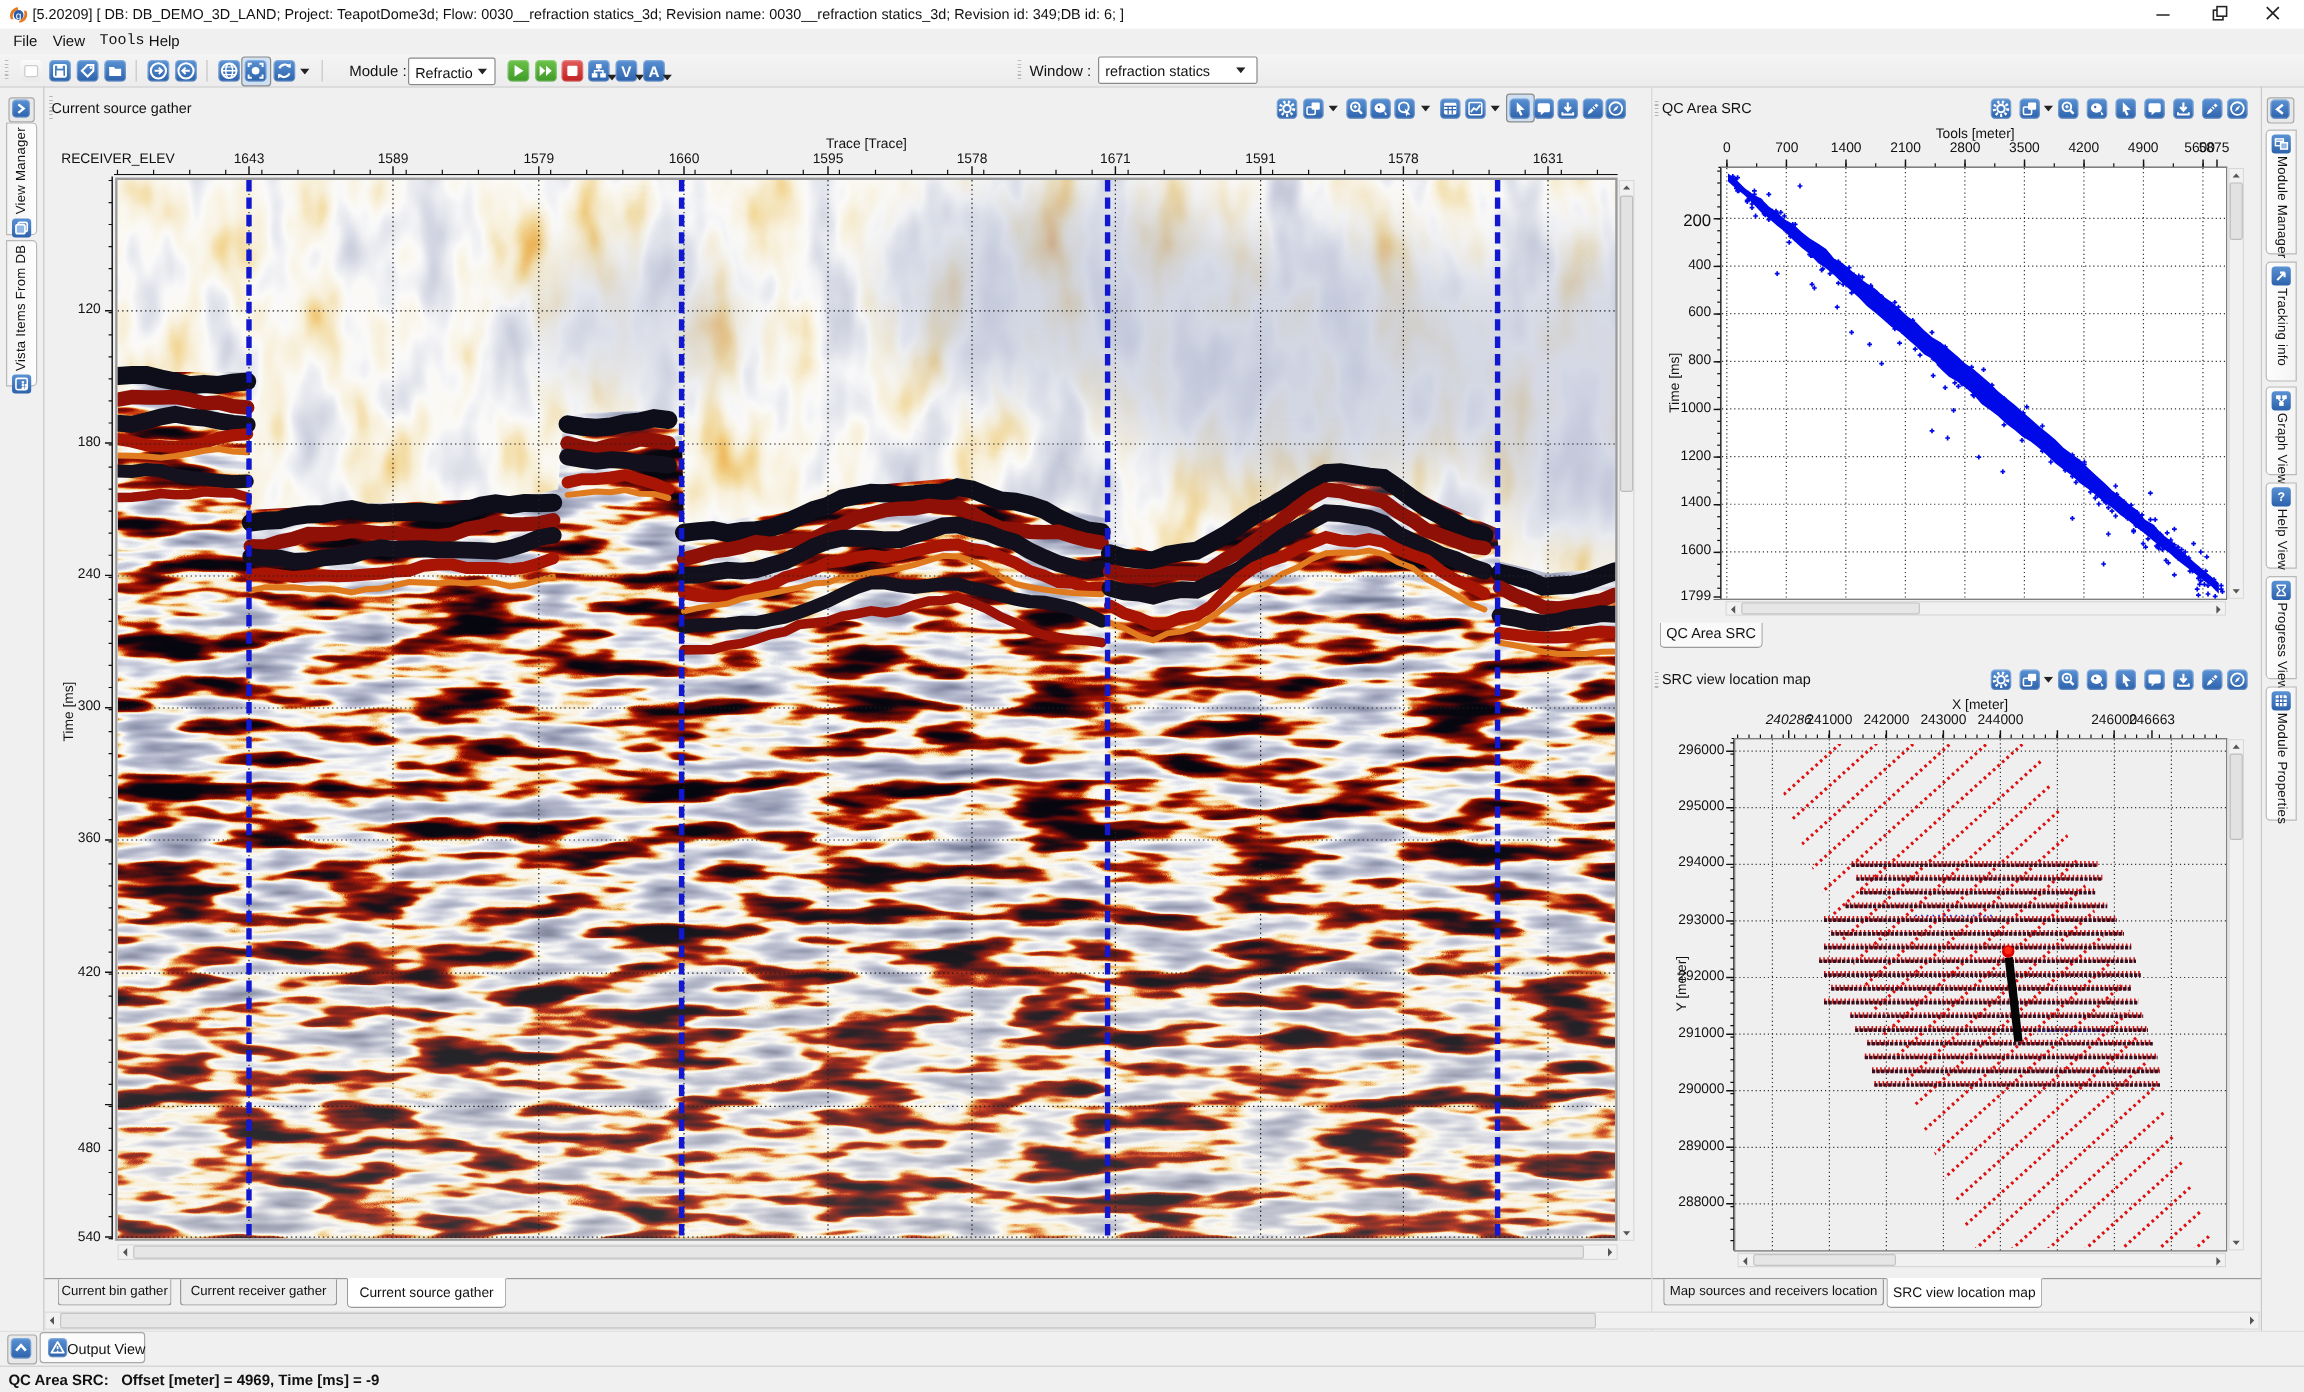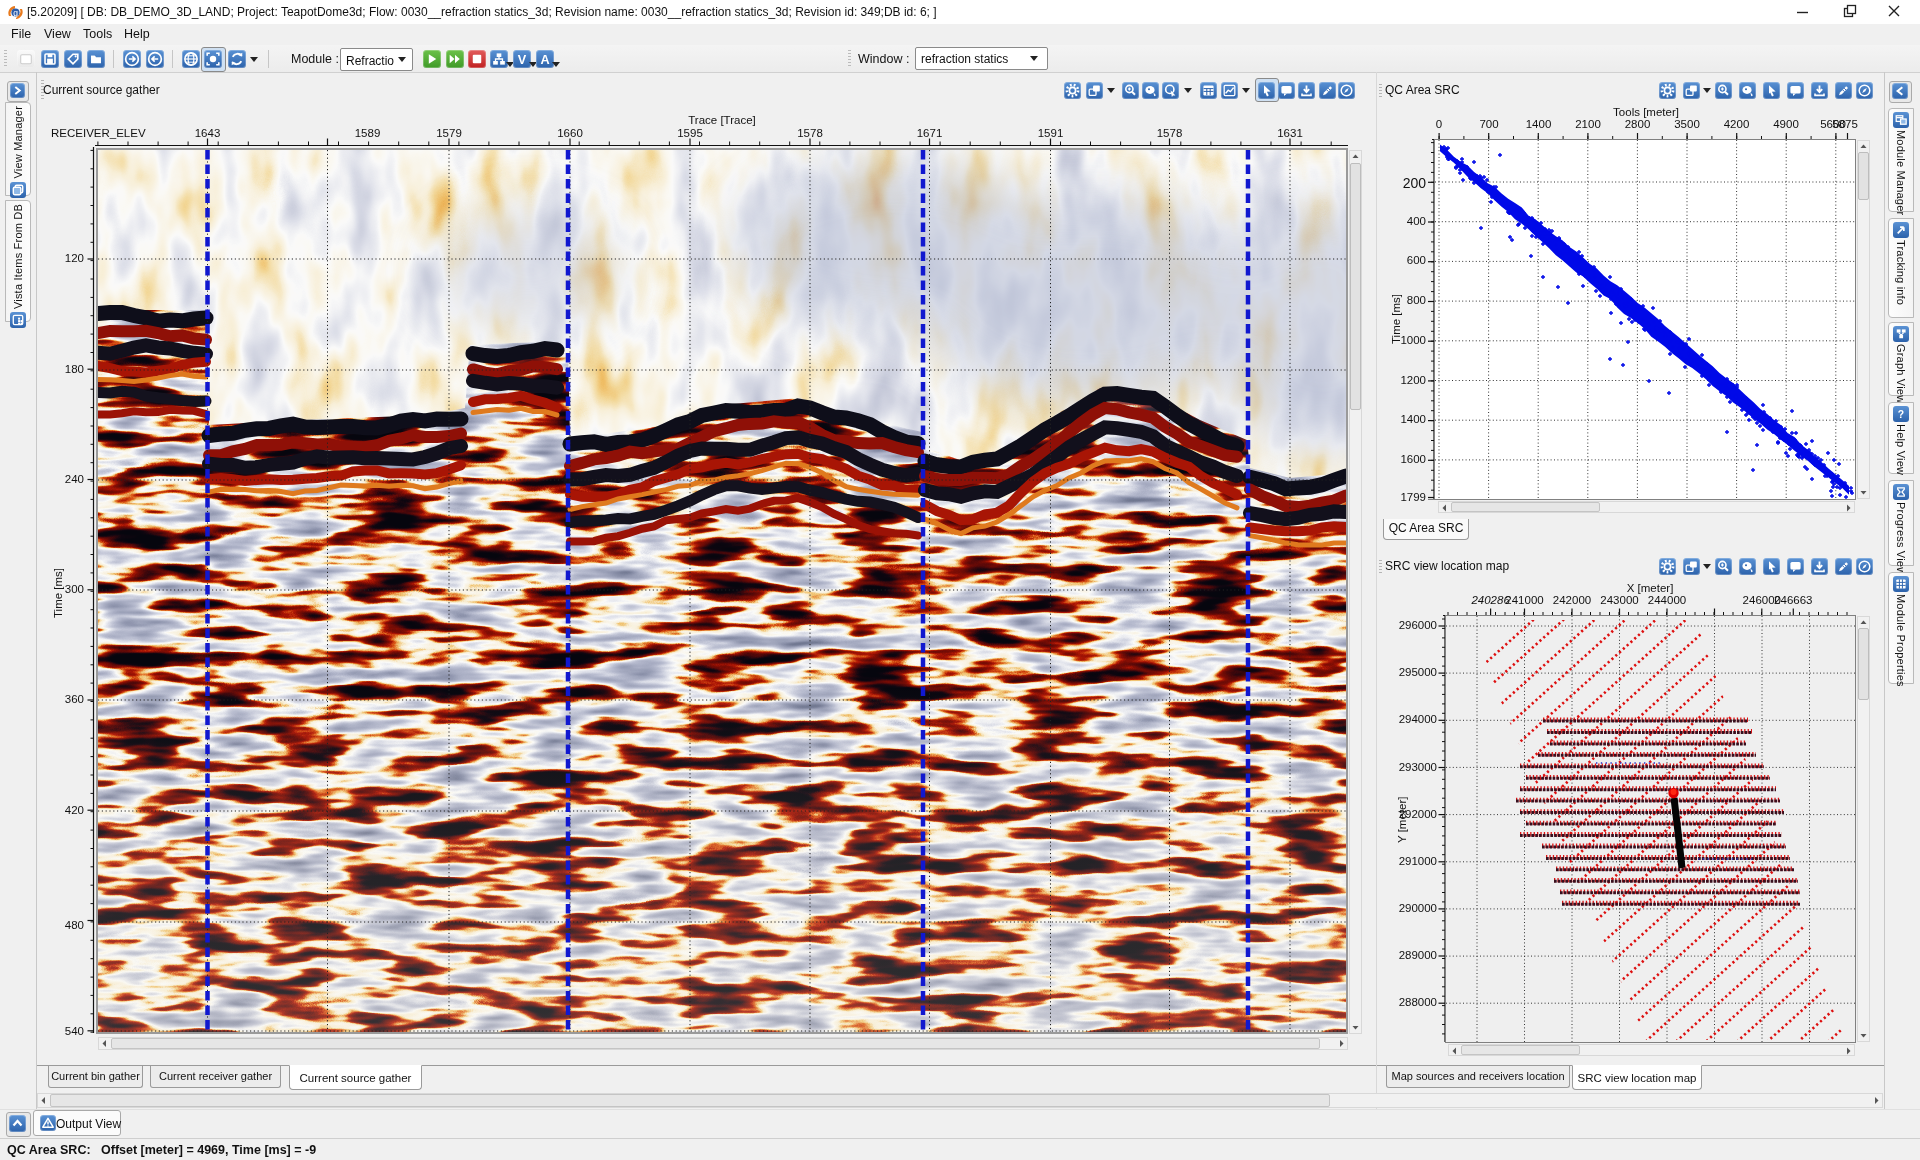--- a/index.html
+++ b/index.html
@@ -15,21 +15,21 @@
 <div style="position:absolute;top:6px;font-size:12px;color:#111;white-space:nowrap;line-height:1;left:27px;">[5.20209] [ DB: DB_DEMO_3D_LAND; Project: TeapotDome3d; Flow: 0030__refraction statics_3d; Revision name: 0030__refraction statics_3d; Revision id: 349;DB id: 6; ]</div>
 <svg class="abs" style="left:1795px;top:3px" width="110" height="18" viewBox="0 0 110 18">
     <line x1="2" y1="9.5" x2="13" y2="9.5" stroke="#222" stroke-width="1.4"></line>
     <rect x="49.5" y="5.5" width="8" height="8" fill="none" stroke="#222" stroke-width="1.3"></rect>
     <rect x="52.5" y="2.5" width="8" height="8" fill="#fff" stroke="#222" stroke-width="1.3"></rect>
     <path d="M94,3 L104,13 M104,3 L94,13" stroke="#222" stroke-width="1.4"></path>
   </svg>
 <div class="abs" style="left:0;top:24px;width:1920px;height:21px;background:#f0f0f0"></div>
 <div style="position:absolute;top:28px;font-size:12.5px;color:#111;white-space:nowrap;line-height:1;left:11px;">File</div>
 <div style="position:absolute;top:28px;font-size:12.5px;color:#111;white-space:nowrap;line-height:1;left:44px;">View</div>
-<div style="position:absolute;top:28px;font-size:12.5px;color:#111;white-space:nowrap;line-height:1;left:83px;">Tools</div>
+<div style="position:absolute;top:28px;font-size:12.5px;color:#111;white-space:nowrap;line-height:1;left:83px;font-family:Liberation Mono, monospace;">Tools</div>
 <div style="position:absolute;top:28px;font-size:12.5px;color:#111;white-space:nowrap;line-height:1;left:124px;">Help</div>
 <div class="abs" style="left:0;top:45px;width:1920px;height:27px;background:linear-gradient(180deg,#f4f4f4,#ececec);border-bottom:1px solid #d0d0d0"></div>
 <div class="abs" style="left:4px;top:50px;width:3px;height:18px;background:repeating-linear-gradient(180deg,#bbb 0,#bbb 1px,transparent 1px,transparent 3px)"></div>
 <div style="position:absolute;left:17.0px;top:50.0px;width:18px;height:18px;border-radius:3.5px;background:linear-gradient(180deg,#fafafa,#e8e8e8);box-shadow:inset 0 0 0 1px rgba(255,255,255,.25)"><svg width="18" height="18" viewBox="0 0 17 17">
       <rect x="3.5" y="4.5" width="10" height="8.5" rx="1.2" fill="#fff" stroke="#ccc"></rect>
     </svg></div>
 <div style="position:absolute;left:41.0px;top:50.0px;width:18px;height:18px;border-radius:3.5px;background:linear-gradient(180deg,#5a92d4,#2c62ab);box-shadow:inset 0 0 0 1px rgba(255,255,255,.25)"><svg width="18" height="18" viewBox="0 0 17 17">
       <rect x="3.8" y="3.8" width="9.4" height="9.4" rx="1" fill="none" stroke="#fff" stroke-width="1.5"></rect>
       <rect x="5.8" y="8.2" width="5.4" height="5" fill="#fff"></rect>
       <rect x="6.3" y="3.8" width="4.4" height="3" fill="#fff"></rect>
@@ -245,21 +245,21 @@
   </svg>
 <svg style="position:absolute;left:1183.5px;top:87.5px" width="8" height="5" viewBox="0 0 8 5">
     <path d="M0,0 L8,0 L4,5 Z" fill="#222"></path>
   </svg>
 <svg style="position:absolute;left:1242.0px;top:87.5px" width="8" height="5" viewBox="0 0 8 5">
     <path d="M0,0 L8,0 L4,5 Z" fill="#222"></path>
   </svg>
 <div style="position:absolute;top:115px;font-size:11.5px;color:#111;white-space:nowrap;line-height:1;left:722px;transform:translateX(-50%);">Trace [Trace]</div>
 <div style="position:absolute;top:128px;font-size:11.5px;color:#111;white-space:nowrap;line-height:1;left:51px;">RECEIVER_ELEV</div>
 <div style="position:absolute;top:128px;font-size:11.5px;color:#111;white-space:nowrap;line-height:1;left:207.5px;transform:translateX(-50%);">1643</div>
-<div style="position:absolute;top:128px;font-size:11.5px;color:#111;white-space:nowrap;line-height:1;left:327.5px;transform:translateX(-50%);margin-left:40px;">1589</div>
+<div style="position:absolute;top:128px;font-size:11.5px;color:#111;white-space:nowrap;line-height:1;left:327.5px;transform:translateX(-50%);">1589</div>
 <div style="position:absolute;top:128px;font-size:11.5px;color:#111;white-space:nowrap;line-height:1;left:449px;transform:translateX(-50%);">1579</div>
 <div style="position:absolute;top:128px;font-size:11.5px;color:#111;white-space:nowrap;line-height:1;left:570px;transform:translateX(-50%);">1660</div>
 <div style="position:absolute;top:128px;font-size:11.5px;color:#111;white-space:nowrap;line-height:1;left:690px;transform:translateX(-50%);">1595</div>
 <div style="position:absolute;top:128px;font-size:11.5px;color:#111;white-space:nowrap;line-height:1;left:810px;transform:translateX(-50%);">1578</div>
 <div style="position:absolute;top:128px;font-size:11.5px;color:#111;white-space:nowrap;line-height:1;left:929.5px;transform:translateX(-50%);">1671</div>
 <div style="position:absolute;top:128px;font-size:11.5px;color:#111;white-space:nowrap;line-height:1;left:1050.5px;transform:translateX(-50%);">1591</div>
 <div style="position:absolute;top:128px;font-size:11.5px;color:#111;white-space:nowrap;line-height:1;left:1169.5px;transform:translateX(-50%);">1578</div>
 <div style="position:absolute;top:128px;font-size:11.5px;color:#111;white-space:nowrap;line-height:1;left:1290px;transform:translateX(-50%);">1631</div>
 <svg style="position:absolute;left:92px;top:136px" width="1258" height="10" viewBox="0 0 1258 10">
     <line x1="3" y1="9.5" x2="1256" y2="9.5" stroke="#111" stroke-width="1.2"></line>
@@ -375,21 +375,21 @@
     <line x1="1.5" y1="665.2" x2="7.5" y2="665.2" stroke="#111" stroke-width="1.2"></line>
     <line x1="1.5" y1="775.5" x2="7.5" y2="775.5" stroke="#111" stroke-width="1.2"></line>
     <line x1="1.5" y1="885.8" x2="7.5" y2="885.8" stroke="#111" stroke-width="1.2"></line>
   </svg>
 <div style="position:absolute;top:253px;font-size:11.5px;color:#111;white-space:nowrap;line-height:1;right:1836px;">120</div>
 <div style="position:absolute;top:364px;font-size:11.5px;color:#111;white-space:nowrap;line-height:1;right:1836px;">180</div>
 <div style="position:absolute;top:474px;font-size:11.5px;color:#111;white-space:nowrap;line-height:1;right:1836px;">240</div>
 <div style="position:absolute;top:584px;font-size:11.5px;color:#111;white-space:nowrap;line-height:1;right:1836px;">300</div>
 <div style="position:absolute;top:694px;font-size:11.5px;color:#111;white-space:nowrap;line-height:1;right:1836px;">360</div>
 <div style="position:absolute;top:805px;font-size:11.5px;color:#111;white-space:nowrap;line-height:1;right:1836px;">420</div>
-<div style="position:absolute;top:920px;font-size:11.5px;color:#111;white-space:nowrap;line-height:1;right:1836px;">480</div>
+<div style="position:absolute;top:952px;font-size:11.5px;color:#111;white-space:nowrap;line-height:1;right:1836px;">480</div>
 <div style="position:absolute;top:1026px;font-size:11.5px;color:#111;white-space:nowrap;line-height:1;right:1836px;">540</div>
 <div class="abs" style="left:52px;top:590px;transform:rotate(-90deg);transform-origin:0 0;font-size:11.5px;white-space:nowrap">
     <span style="position:absolute;left:-28px;top:0">Time [ms]</span>
   </div>
 <div class="abs" style="left:96px;top:148px;width:1252px;height:886px;background:#9a9a9a"></div>
 <div class="abs" style="left:98px;top:150px;width:1248px;height:882px"><svg width="1248" height="882" viewBox="0 0 1248 882">
 <defs>
         <filter id="fA" x="0" y="0" width="100%" height="100%" color-interpolation-filters="sRGB">
 <feTurbulence type="fractalNoise" baseFrequency="0.021 0.01" numOctaves="3" seed="7" stitchTiles="noStitch" result="n"></feTurbulence>
 <feColorMatrix in="n" type="matrix" values="1 0 0 0 0 1 0 0 0 0 1 0 0 0 0 0 0 0 0 1" result="g"></feColorMatrix>

